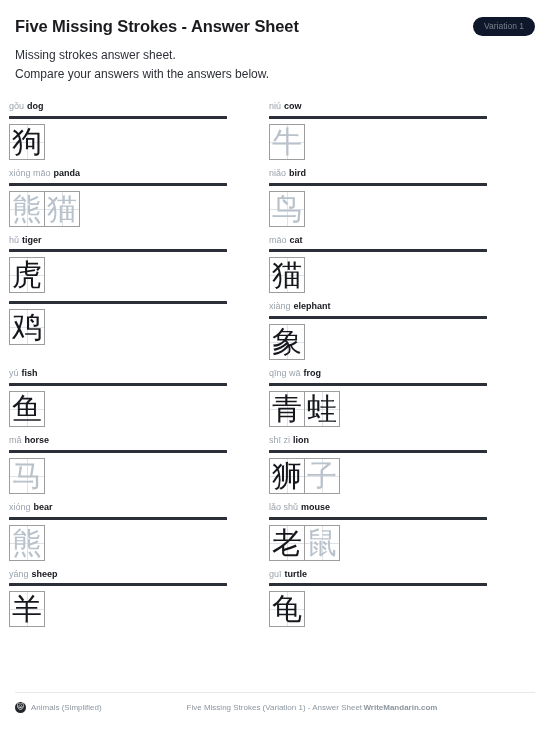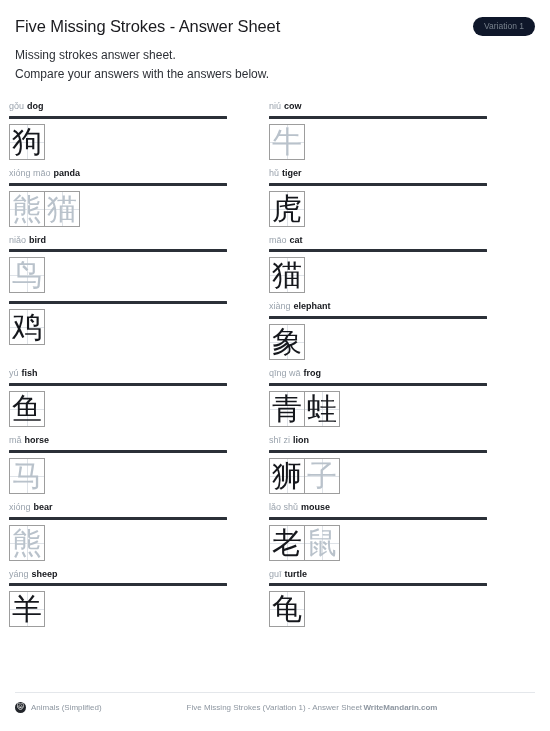--- a/index.html
+++ b/index.html
@@ -24,21 +24,21 @@
     padding: 16px 15px 0 15px;
     position: relative;
   }
   .title-row {
     display: flex;
     align-items: flex-start;
     justify-content: space-between;
   }
   .page-title {
     font-size: 16.5px;
-    font-weight: normal;
+    font-weight: bold;
     color: #1b1b1f;
     letter-spacing: -0.1px;
     line-height: 1.2;
     margin: 0;
     padding-top: 1px;
   }
   .variation-badge {
     flex: none;
     background: #0f172a;
     color: #77808c;
@@ -211,34 +211,34 @@
         <div class="boxes">
           <div class="char-box">
             <span class="glyph faint">熊</span>
           </div>
           <div class="char-box">
             <span class="glyph faint">猫</span>
           </div>
         </div>
       </div>
       <div class="entry">
+        <div class="entry-label"><span class="pinyin">niǎo</span><span class="english">bird</span></div>
+        <div class="rule"></div>
+        <div class="boxes">
+          <div class="char-box">
+            <span class="glyph faint">鸟</span>
+          </div>
+        </div>
+      </div>
+      <div class="entry">
         <div class="entry-label"><span class="pinyin">hǔ</span><span class="english">tiger</span></div>
         <div class="rule"></div>
         <div class="boxes">
           <div class="char-box">
             <span class="glyph dark">虎</span>
-          </div>
-        </div>
-      </div>
-      <div class="entry">
-        <div class="entry-label"><span class="pinyin">niǎo</span><span class="english">bird</span></div>
-        <div class="rule"></div>
-        <div class="boxes">
-          <div class="char-box">
-            <span class="glyph faint">鸟</span>
           </div>
         </div>
       </div>
       <div class="entry">
         <div class="entry-label"><span class="pinyin">māo</span><span class="english">cat</span></div>
         <div class="rule"></div>
         <div class="boxes">
           <div class="char-box">
             <span class="glyph dark">猫</span>
           </div>

